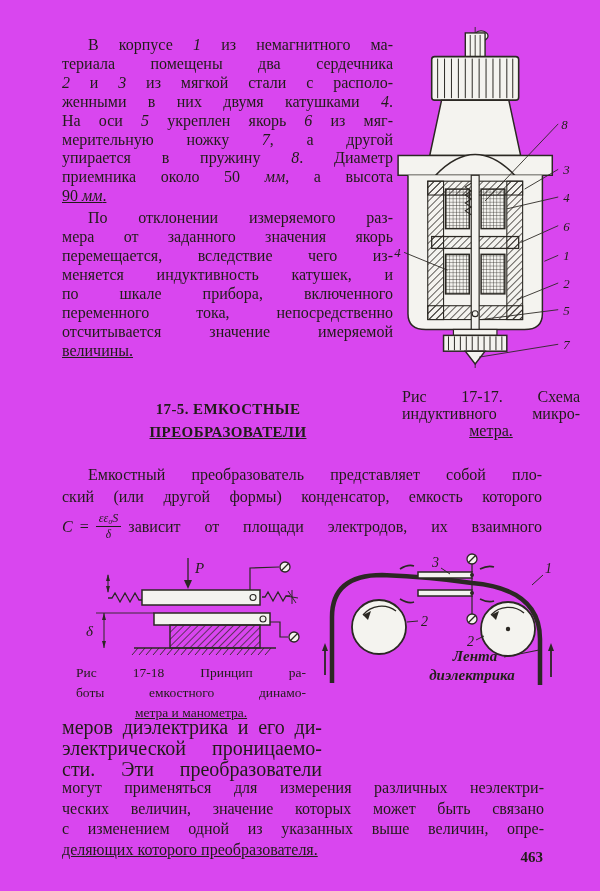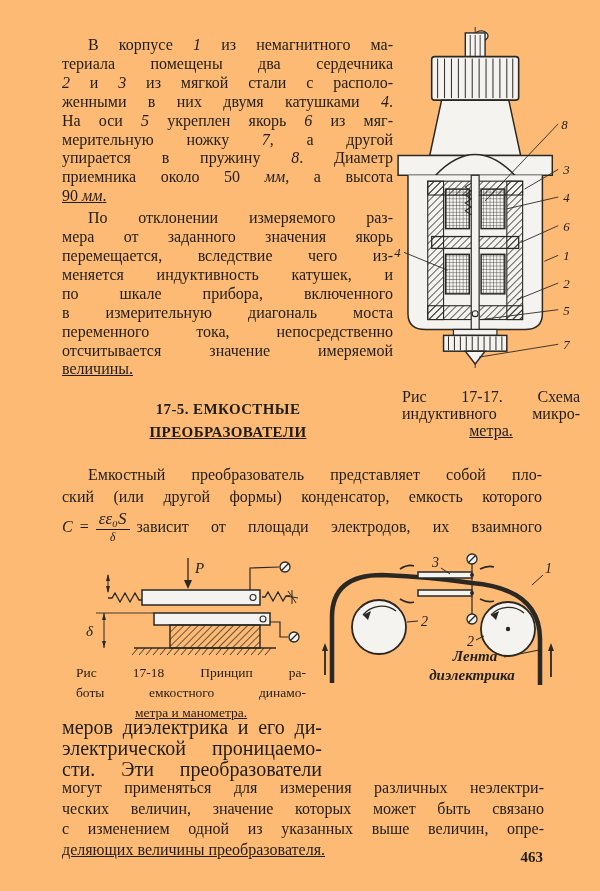--- a/index.html
+++ b/index.html
@@ -1,34 +1,34 @@
 <!DOCTYPE html>
 <html><head>
 <meta charset="utf-8">
 <style>
   html,body{margin:0;padding:0;background:#e8e8e6;}
-  .page{position:relative;width:600px;height:891px;background:#fdba74;overflow:hidden;
+  .page{position:relative;width:600px;height:891px;background:#d946ef;overflow:hidden;
         font-family:"Liberation Serif","DejaVu Serif",serif;color:#201d18;}
   .tline{text-align:justify;text-align-last:justify;white-space:normal;}
   .tline.last{text-align-last:left;text-decoration:underline;}
   .cap .tline.last{text-align-last:center;}
   .center-lines .tline{text-align:center;text-align-last:center;}
   .body-txt{font-size:16px;line-height:18.9px;}
   .p-indent .tline:first-child{text-indent:26px;}
   .col1{position:absolute;left:62px;top:36px;width:331px;}
   .para2-block{margin-top:3px;}
   .fig17{position:absolute;left:392px;top:27px;width:198px;}
   .fig17 .cap{margin-top:16px;padding:0 10px;font-size:16px;line-height:17px;}
   .heading{position:absolute;left:62px;top:398px;width:332px;font-weight:bold;
            font-size:15px;line-height:23px;letter-spacing:.4px;}
   .para3{position:absolute;left:62px;top:464px;width:480px;font-size:16px;line-height:22px;}
   .formula-line{display:flex;align-items:center;height:37px;gap:7px;}
   .flhs{font-style:italic;}
   .frac{display:inline-block;text-align:center;font-style:italic;line-height:1;}
-  .frac .num{display:block;font-size:17px;padding:0 3px 2px;border-bottom:1.2px solid #201d18;}
+  .frac .num{display:block;font-size:12px;padding:0 3px 2px;border-bottom:1.2px solid #201d18;}
   .frac .den{display:block;font-size:11.5px;padding-top:2px;}
   .frest{flex:1;text-align:justify;text-align-last:justify;}
   .figL{position:absolute;left:62px;top:556px;width:258px;}
   .figL svg{display:block;margin-left:14px;}
   .figL .cap{margin-top:7px;padding:0 14px;font-size:13.5px;line-height:20px;}
   .figR{position:absolute;left:322px;top:553px;width:252px;}
   .figR .cap{margin-top:6px;padding:0 22px;font-size:13.5px;line-height:18.5px;}
   .para4{position:absolute;left:62px;top:717px;width:260px;font-size:20px;line-height:21px;}
   .para5{position:absolute;left:62px;top:778px;width:482px;font-size:16px;line-height:20.5px;}
   .pagenum{position:absolute;top:849px;right:57px;font-size:15px;font-weight:bold;}
@@ -51,21 +51,20 @@
         <div class="tline">упирается в пружину <i>8</i>. Диаметр</div>
         <div class="tline">приемника около 50 <i>мм</i>, а высота</div>
         <div class="tline last">90 <i>мм</i>.</div>
       </div>
     <div class="body-txt p-indent para2-block">
         <div class="tline">По отклонении измеряемого раз-</div>
         <div class="tline">мера от заданного значения якорь</div>
         <div class="tline">перемещается, вследствие чего из-</div>
         <div class="tline">меняется индуктивность катушек, и</div>
         <div class="tline">по шкале прибора, включенного</div>
-        <div class="tline">в измерительную диагональ моста</div>
         <div class="tline">переменного тока, непосредственно</div>
         <div class="tline">отсчитывается значение имеряемой</div>
         <div class="tline last">величины.</div>
       </div>
   </div>
 
   <div class="fig17">
     <svg width="198" height="341" viewBox="0 0 200 345">
       <defs>
         <pattern id="h1" width="5" height="5" patternUnits="userSpaceOnUse" patternTransform="rotate(45)">
@@ -233,18 +232,18 @@
   <div class="para4">
       <div class="tline">меров диэлектрика и его ди-</div>
       <div class="tline">электрической проницаемо-</div>
       <div class="tline">сти. Эти преобразователи</div>
     </div>
 
   <div class="para5">
       <div class="tline">могут применяться для измерения различных неэлектри-</div>
       <div class="tline">ческих величин, значение которых может быть связано</div>
       <div class="tline">с изменением одной из указанных выше величин, опре-</div>
-      <div class="tline last">деляющих величины преобразователя.</div>
+      <div class="tline last">деляющих которого преобразователя.</div>
     </div>
 
   <div class="pagenum">463</div>
 
 </div>
 
 </body></html>

